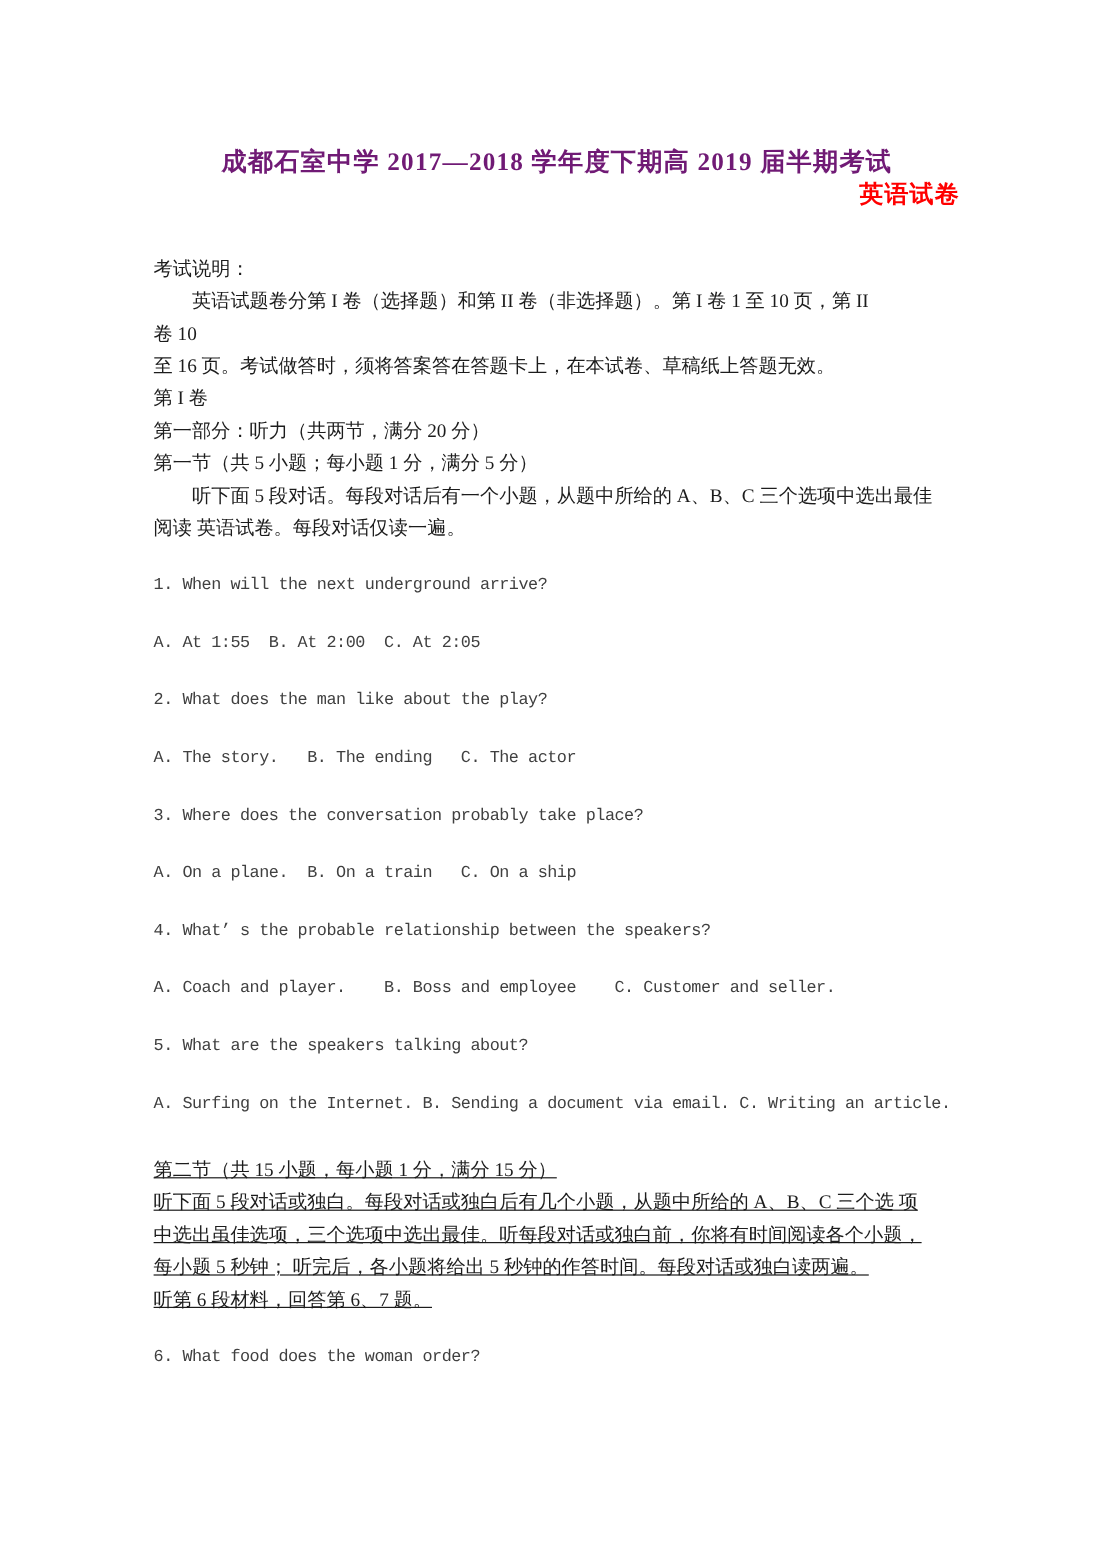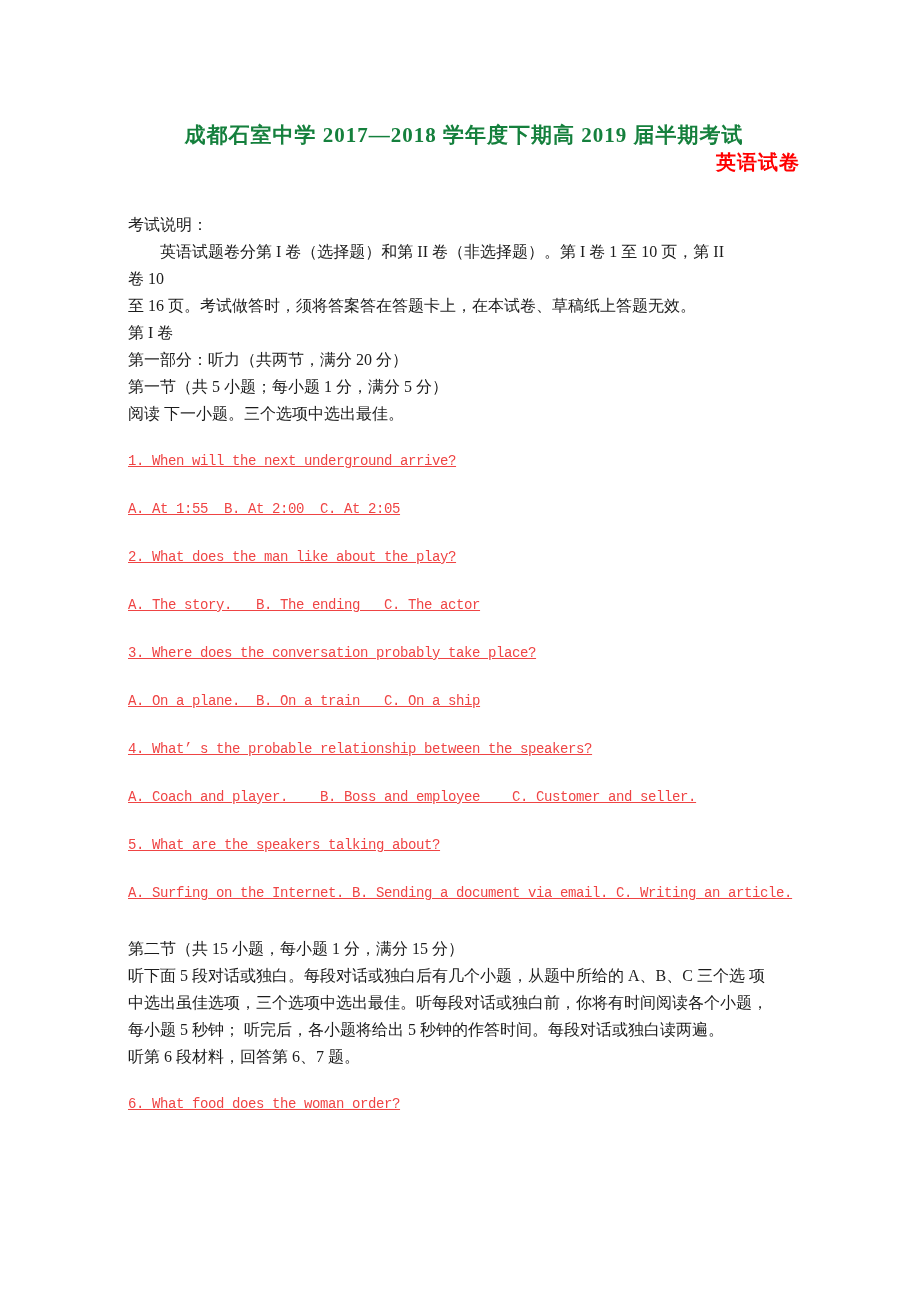--- a/index.html
+++ b/index.html
@@ -12,21 +12,21 @@
     background: #ffffff;
     overflow: hidden;
     font-family: "Liberation Serif", "DejaVu Serif", serif;
     color: #1c1c1c;
   }
   .content {
     padding: 121px 120px 0 128px;
   }
   .doc-title {
     text-align: center;
-    color: #15803d;
+    color: #701a75;
     font-weight: bold;
     font-size: 21px;
     line-height: 28px;
     letter-spacing: 1px;
   }
   .doc-subtitle {
     text-align: right;
     color: #ff0000;
     font-weight: bold;
     font-size: 20px;
@@ -45,25 +45,25 @@
   .questions {
     margin-top: 24px;
   }
   .en-line {
     font-family: "Liberation Mono", "DejaVu Sans Mono", monospace;
     font-size: 14px;
     letter-spacing: -0.4px;
     line-height: 20px;
     margin-bottom: 28px;
     white-space: pre-wrap;
-    color: #ef4444;
-    text-decoration: underline;
+    color: #404040;
   }
   .cn-block-2 {
     margin-top: 32px;
+    text-decoration: underline;
   }
   .q6 {
     margin-top: 24px;
     margin-bottom: 0;
   }
 </style>
 </head>
 <body>
 
 <div class="page">
@@ -73,21 +73,22 @@
     <div class="doc-subtitle">英语试卷</div>
 
     <div class="cn-block">
       <div class="cn-line">考试说明：</div>
       <div class="cn-line indent">英语试题卷分第 I 卷（选择题）和第 II 卷（非选择题）。第 I 卷 1 至 10 页，第 II</div>
       <div class="cn-line">卷 10</div>
       <div class="cn-line">至 16 页。考试做答时，须将答案答在答题卡上，在本试卷、草稿纸上答题无效。</div>
       <div class="cn-line">第 I 卷</div>
       <div class="cn-line">第一部分：听力（共两节，满分 20 分）</div>
       <div class="cn-line">第一节（共 5 小题；每小题 1 分，满分 5 分）</div>
-      <div class="cn-line">阅读 下一小题。三个选项中选出最佳。</div>
+      <div class="cn-line indent">听下面 5 段对话。每段对话后有一个小题，从题中所给的 A、B、C 三个选项中选出最佳</div>
+      <div class="cn-line">阅读 英语试卷。每段对话仅读一遍。</div>
     </div>
 
     <div class="questions">
       <div class="en-line">1. When will the next underground arrive?</div>
       <div class="en-line">A. At 1:55  B. At 2:00  C. At 2:05</div>
       <div class="en-line">2. What does the man like about the play?</div>
       <div class="en-line">A. The story.   B. The ending   C. The actor</div>
       <div class="en-line">3. Where does the conversation probably take place?</div>
       <div class="en-line">A. On a plane.  B. On a train   C. On a ship</div>
       <div class="en-line">4. What’ s the probable relationship between the speakers?</div>

